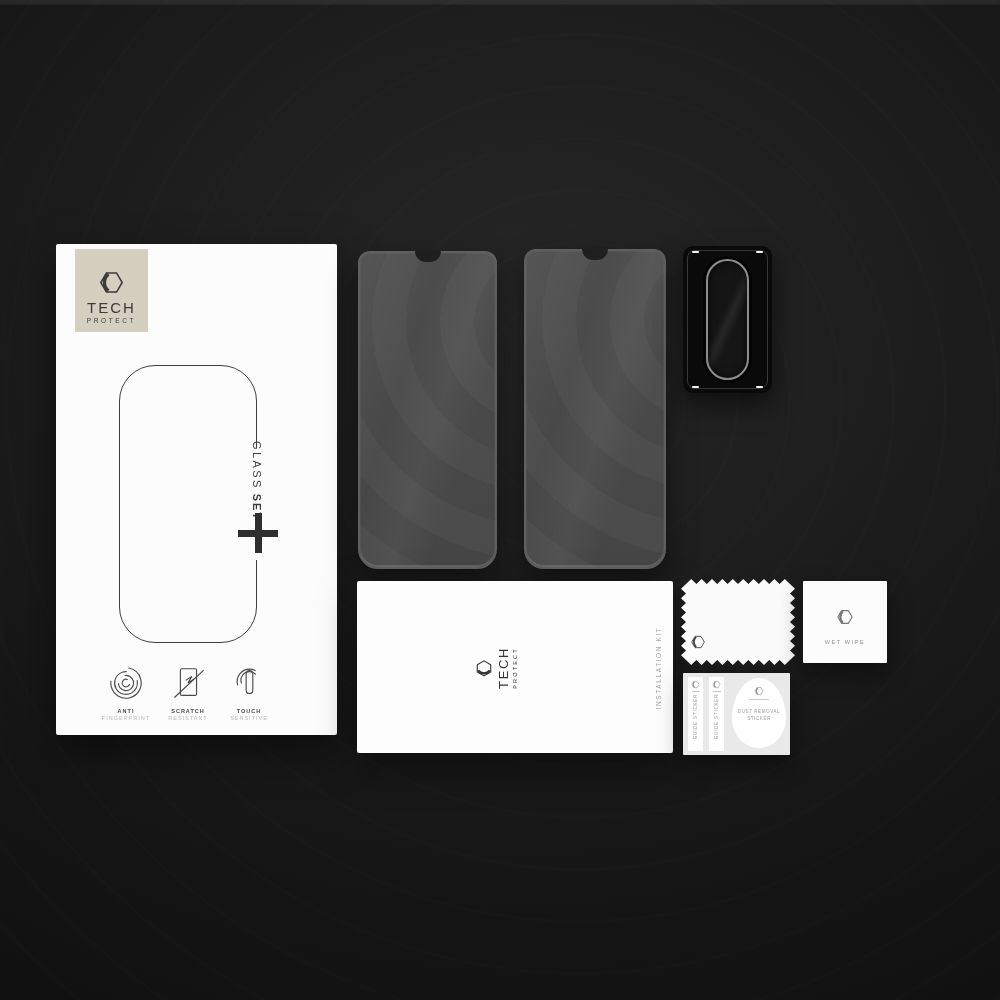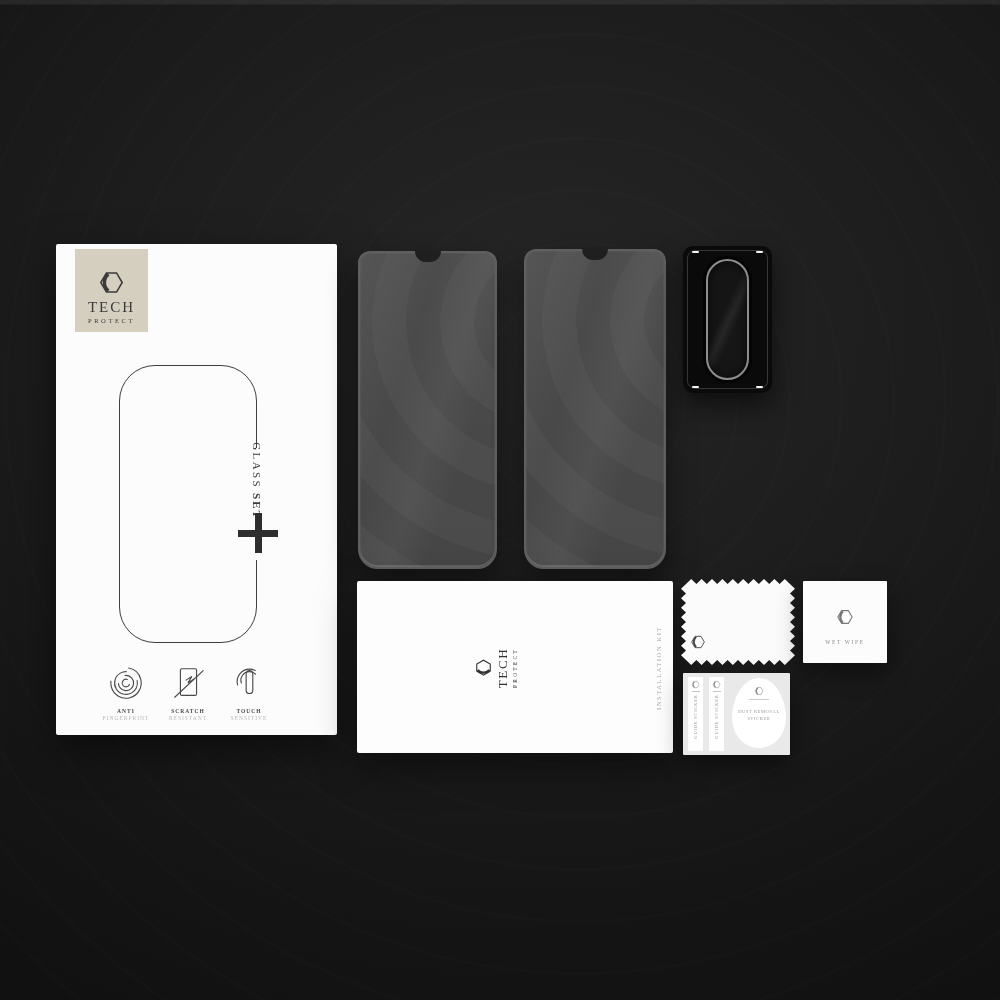--- a/index.html
+++ b/index.html
@@ -1,19 +1,19 @@
 <!DOCTYPE html>
 <html><head>
 <meta charset="utf-8">
 <style>
   html,body{margin:0;padding:0;background:#0e0e0e;}
   *{box-sizing:border-box;}
   .stage{
     position:relative;width:1000px;height:1000px;overflow:hidden;
-    font-family:Liberation Serif, serif;
+    font-family:Liberation Sans, sans-serif;
     background:
       linear-gradient(180deg, rgba(255,255,255,.07) 0 4px, rgba(255,255,255,0) 5px),
       repeating-radial-gradient(circle at 58% 40%, rgba(255,255,255,.008) 0 3px, rgba(0,0,0,0) 3px 52px),
       radial-gradient(120% 95% at 52% 32%, #262626 0%, #1c1c1c 38%, #151515 62%, #0d0d0d 100%);
   }
   .abs{position:absolute;}
 
   
   .retail-box{left:56px;top:244px;width:281px;height:491px;background:#fcfcfc;border-radius:2px;
     box-shadow:0 16px 42px rgba(0,0,0,.5);}

